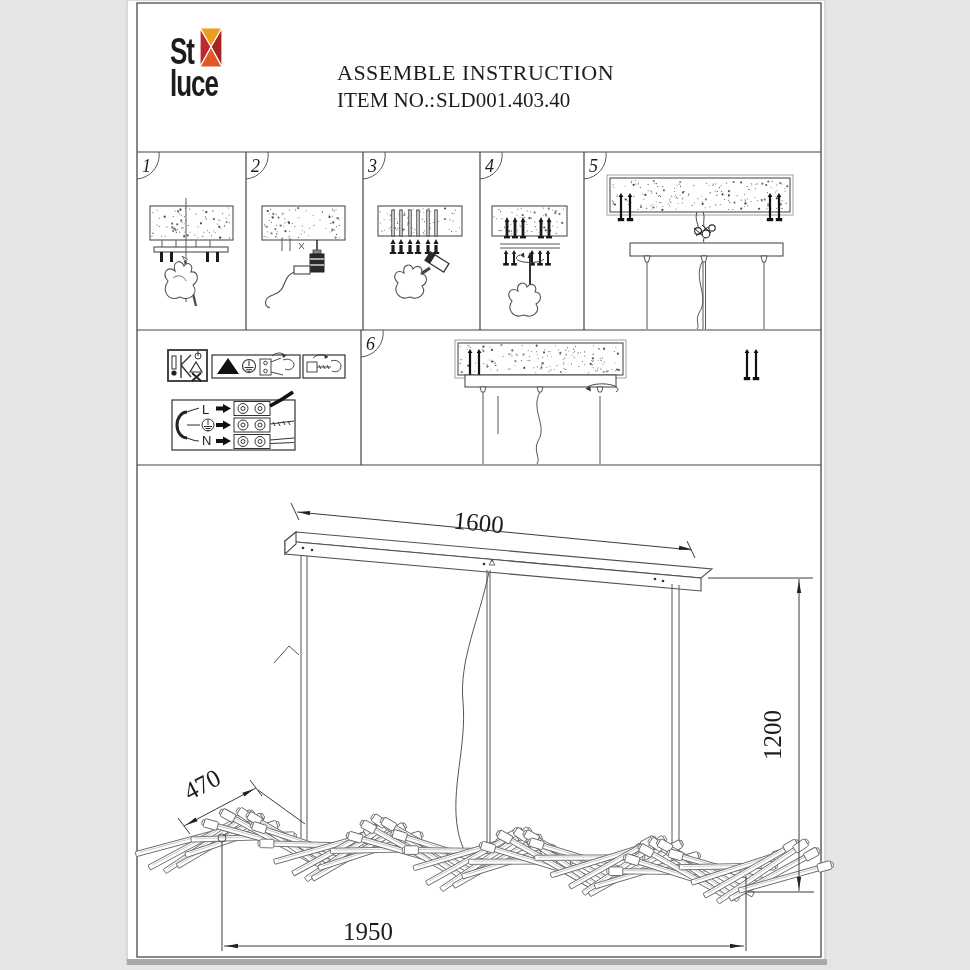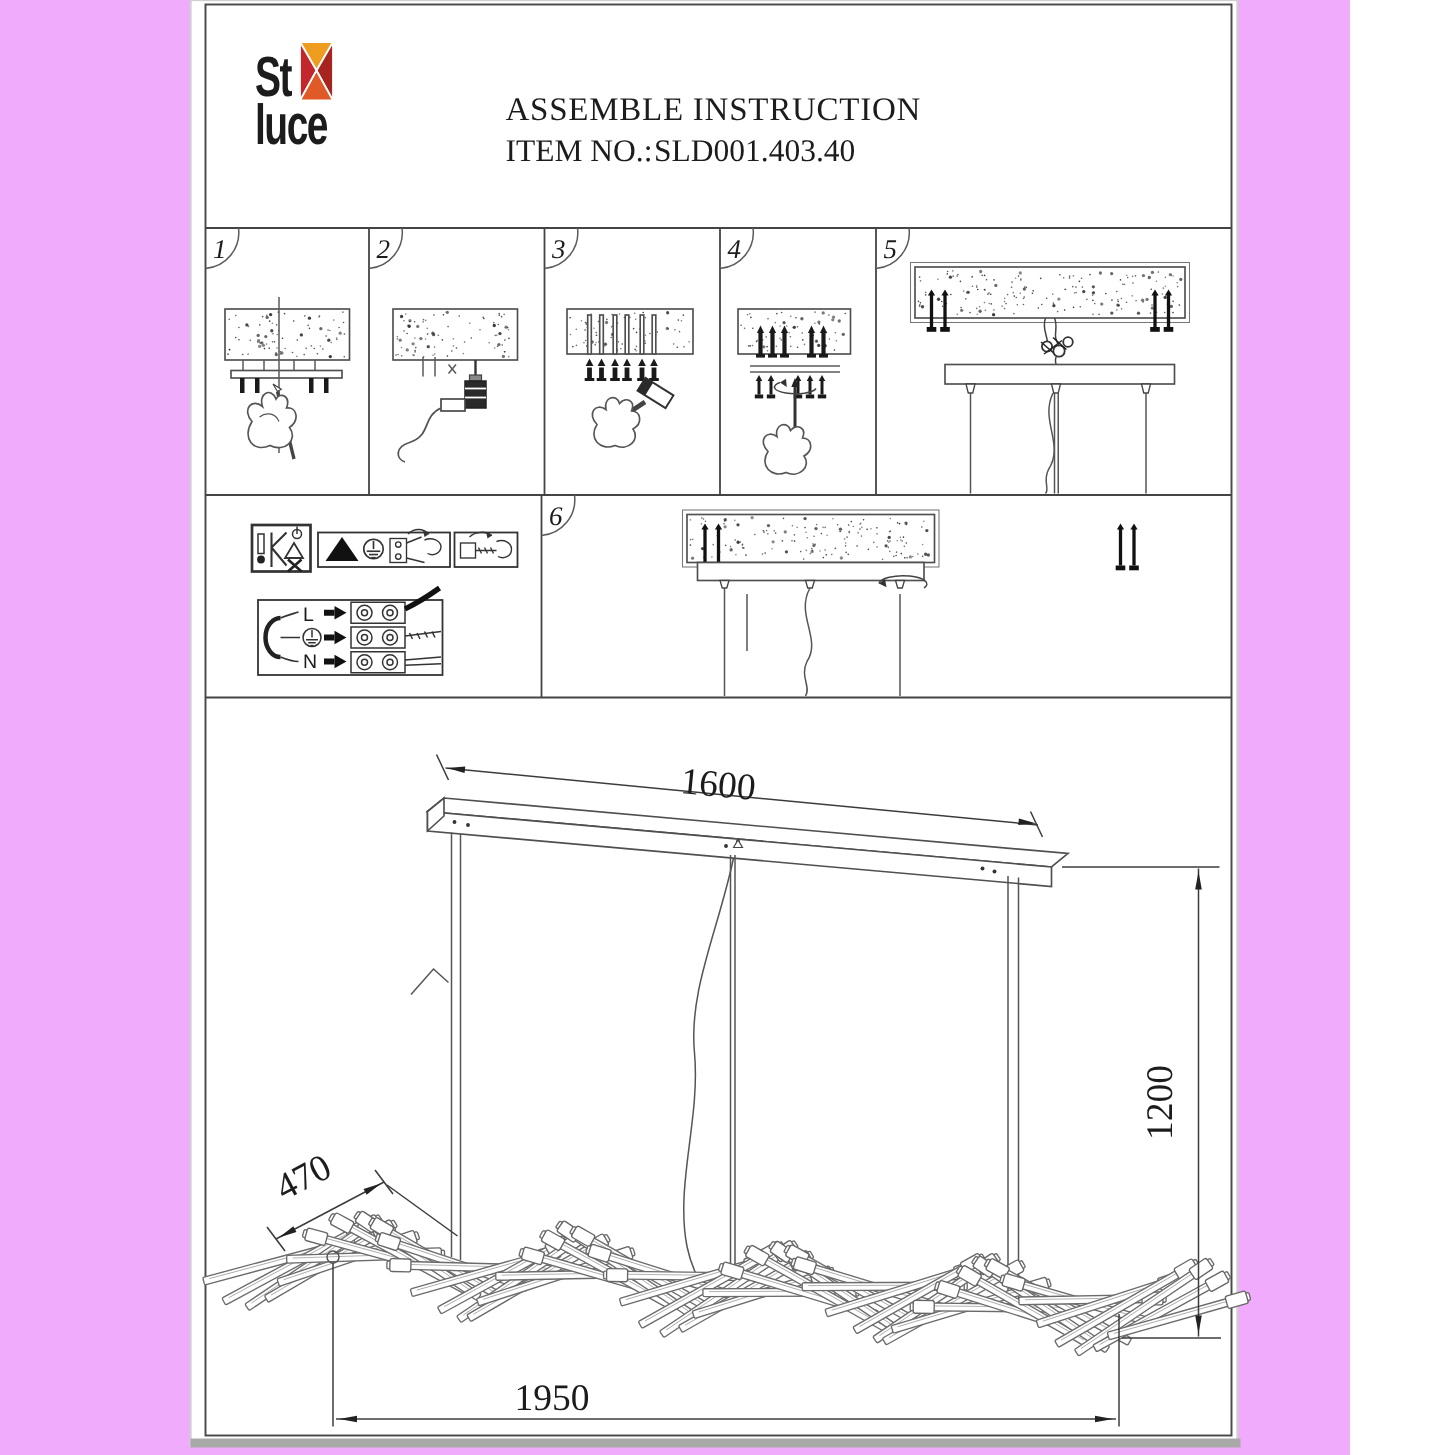--- a/index.html
+++ b/index.html
@@ -1,16 +1,16 @@
 <!DOCTYPE html>
 <html><head>
 <meta charset="utf-8">
 <style>
   html,body{margin:0;padding:0;background:#ffffff;}
-  #stage{position:relative;width:900px;height:970px;background:#f0abfc;overflow:hidden;
+  #stage{position:relative;width:970px;height:970px;background:#e5e5e5;overflow:hidden;
          font-family:"Liberation Serif", serif;}
   svg{position:absolute;left:0;top:0;}
   text{fill:#1c1c1c;}
   .thin{stroke:#5a5a5a;stroke-width:1;fill:none;}
   .med{stroke:#444;stroke-width:1.2;fill:none;}
   .dim{stroke:#3c3c3c;stroke-width:1;fill:none;}
   .blk{fill:#1a1a1a;stroke:none;}
   .wfill{fill:#ffffff;stroke:#4f4f4f;stroke-width:1.1;}
   .num{font-family:"Liberation Serif",serif;font-size:18px;font-style:italic;}
   .dimtxt{font-family:"Liberation Serif",serif;font-size:25px;}

